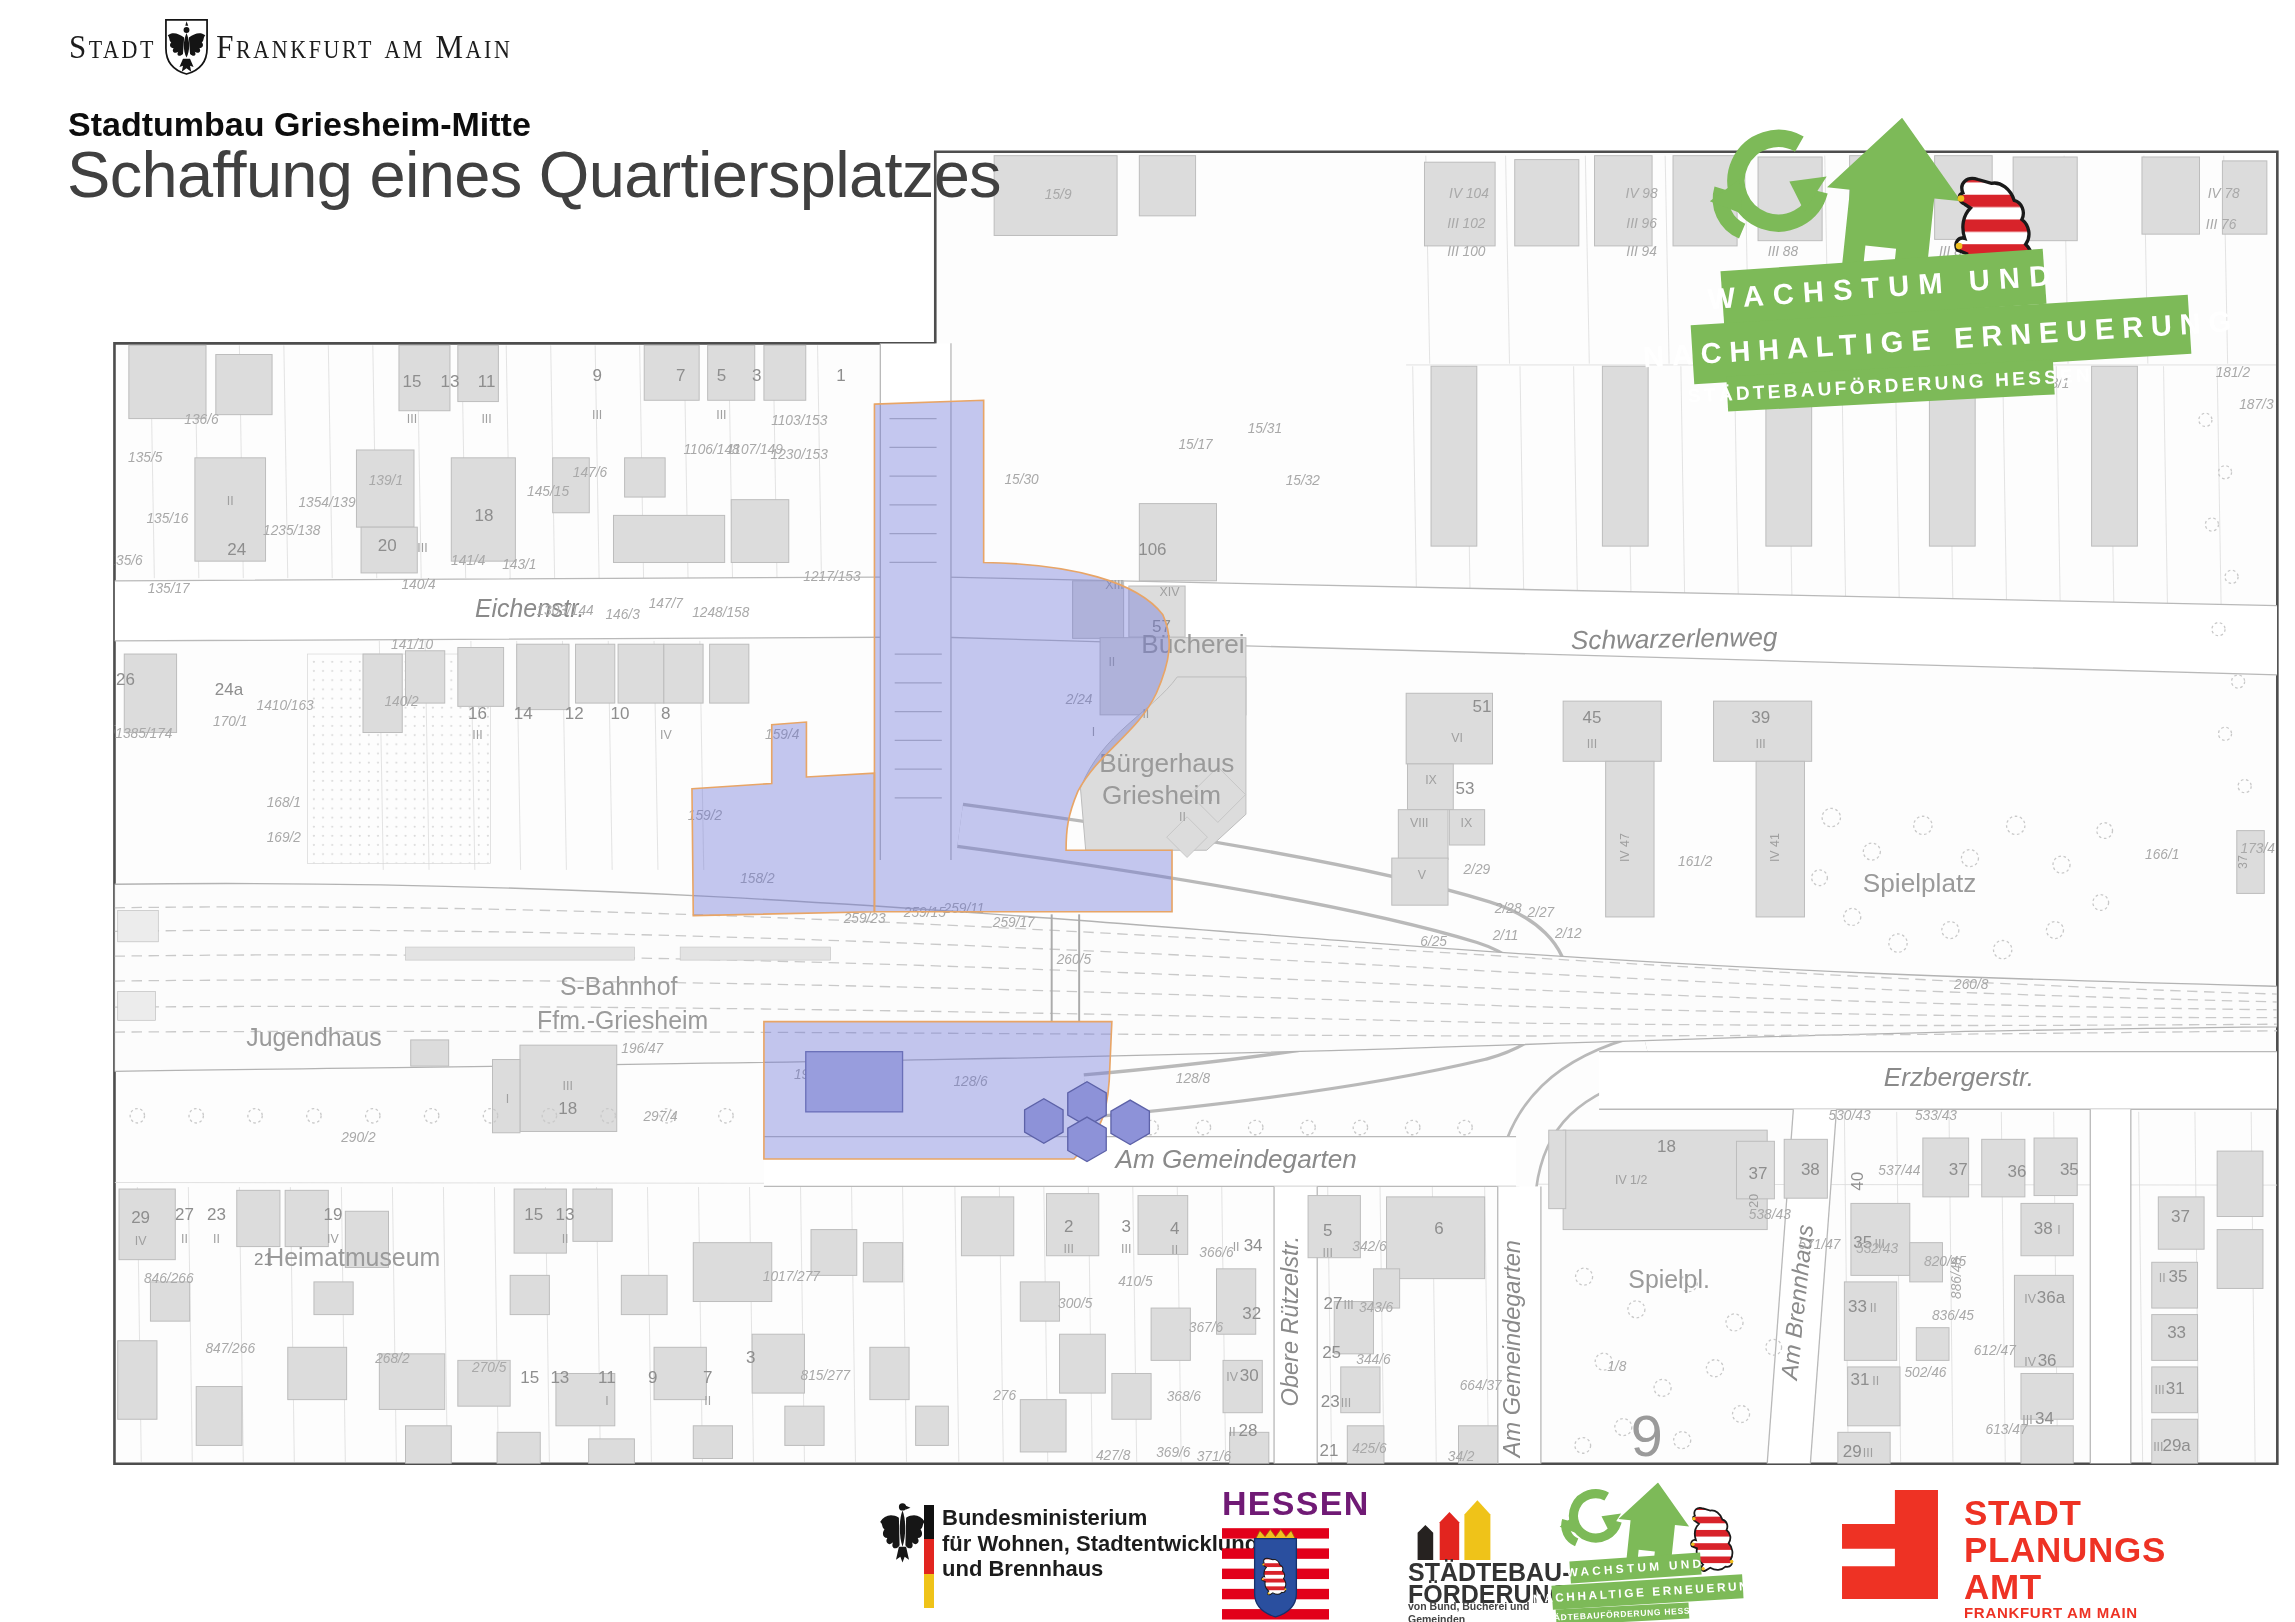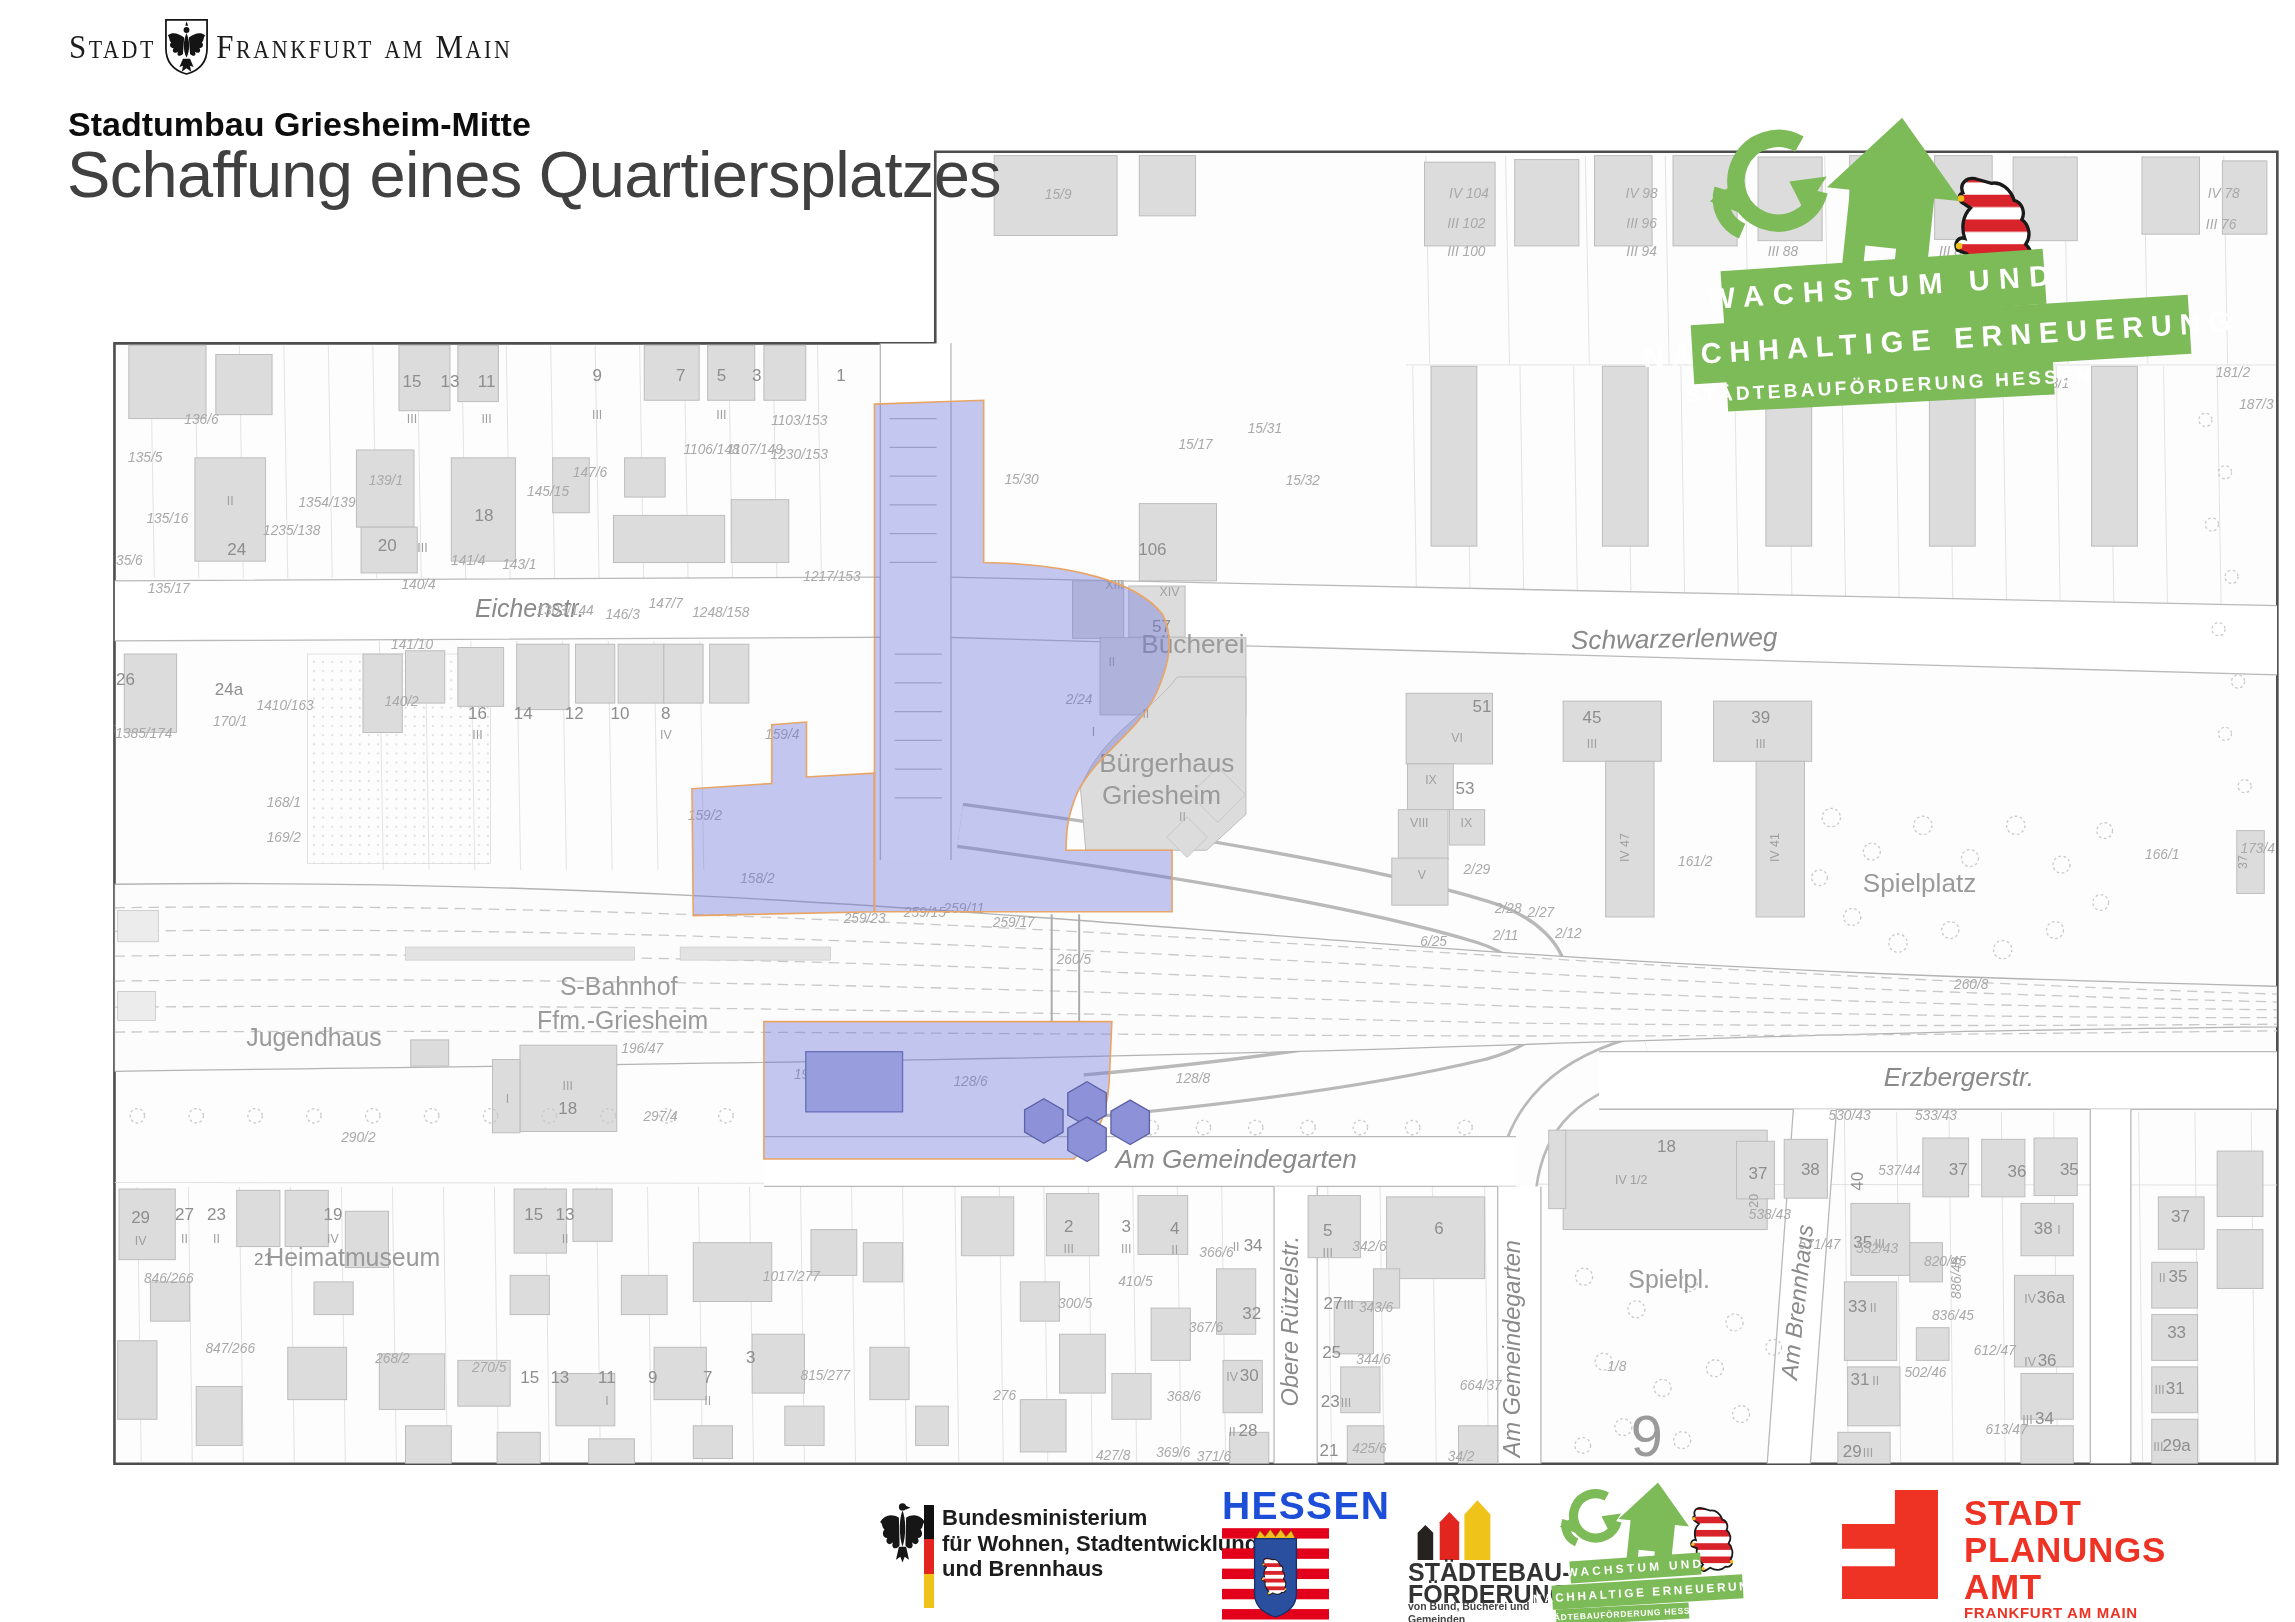--- a/index.html
+++ b/index.html
@@ -10,21 +10,21 @@
     font-family:"Liberation Serif",serif;font-variant:small-caps;font-size:31px;letter-spacing:2.6px;}
   #city-logo .word{transform:scaleY(1.12);}
   #city-logo svg{margin:0 6.5px;}
   #doc-subtitle{left:68px;top:105px;font-size:34px;font-weight:bold;color:#0d0d0d;letter-spacing:0px;}
   #doc-title{left:67px;top:137px;font-size:65px;font-weight:normal;color:#404040;letter-spacing:-0.7px;}
   
   .banner{position:absolute;background:#7dba58;color:#fff;font-weight:bold;display:flex;align-items:center;justify-content:center;white-space:nowrap;}
   
   .ftext{position:absolute;color:#1c1c1c;font-weight:bold;}
   #bund-text{left:942px;top:1505px;font-size:22px;line-height:25.5px;}
-  #hessen-word{left:1222px;top:1484px;width:107px;text-align:right;font-size:39px;letter-spacing:1.3px;color:#1d4ed8;}
+  #hessen-word{left:1222px;top:1484px;width:107px;text-align:right;font-size:34px;letter-spacing:1.3px;color:#701a75;}
   #stb-text{left:1408px;top:1562px;font-size:25px;font-weight:bold;line-height:21.6px;color:#333;}
   #stb-sub{left:1408px;top:1600px;font-size:10.5px;line-height:13px;color:#444;}
   #spa-text{left:1964px;top:1494px;font-size:35px;line-height:37px;font-weight:bold;color:#ee3224;letter-spacing:0.7px;}
   #spa-sub{left:1964px;top:1604px;font-size:15px;font-weight:bold;color:#ee3224;letter-spacing:0.7px;}
 </style>
 </head>
 <body>
 
 <svg class="abs" id="map-svg" style="left:0;top:0" width="2295" height="1622" viewBox="0 0 3509 2480">
   <defs>

